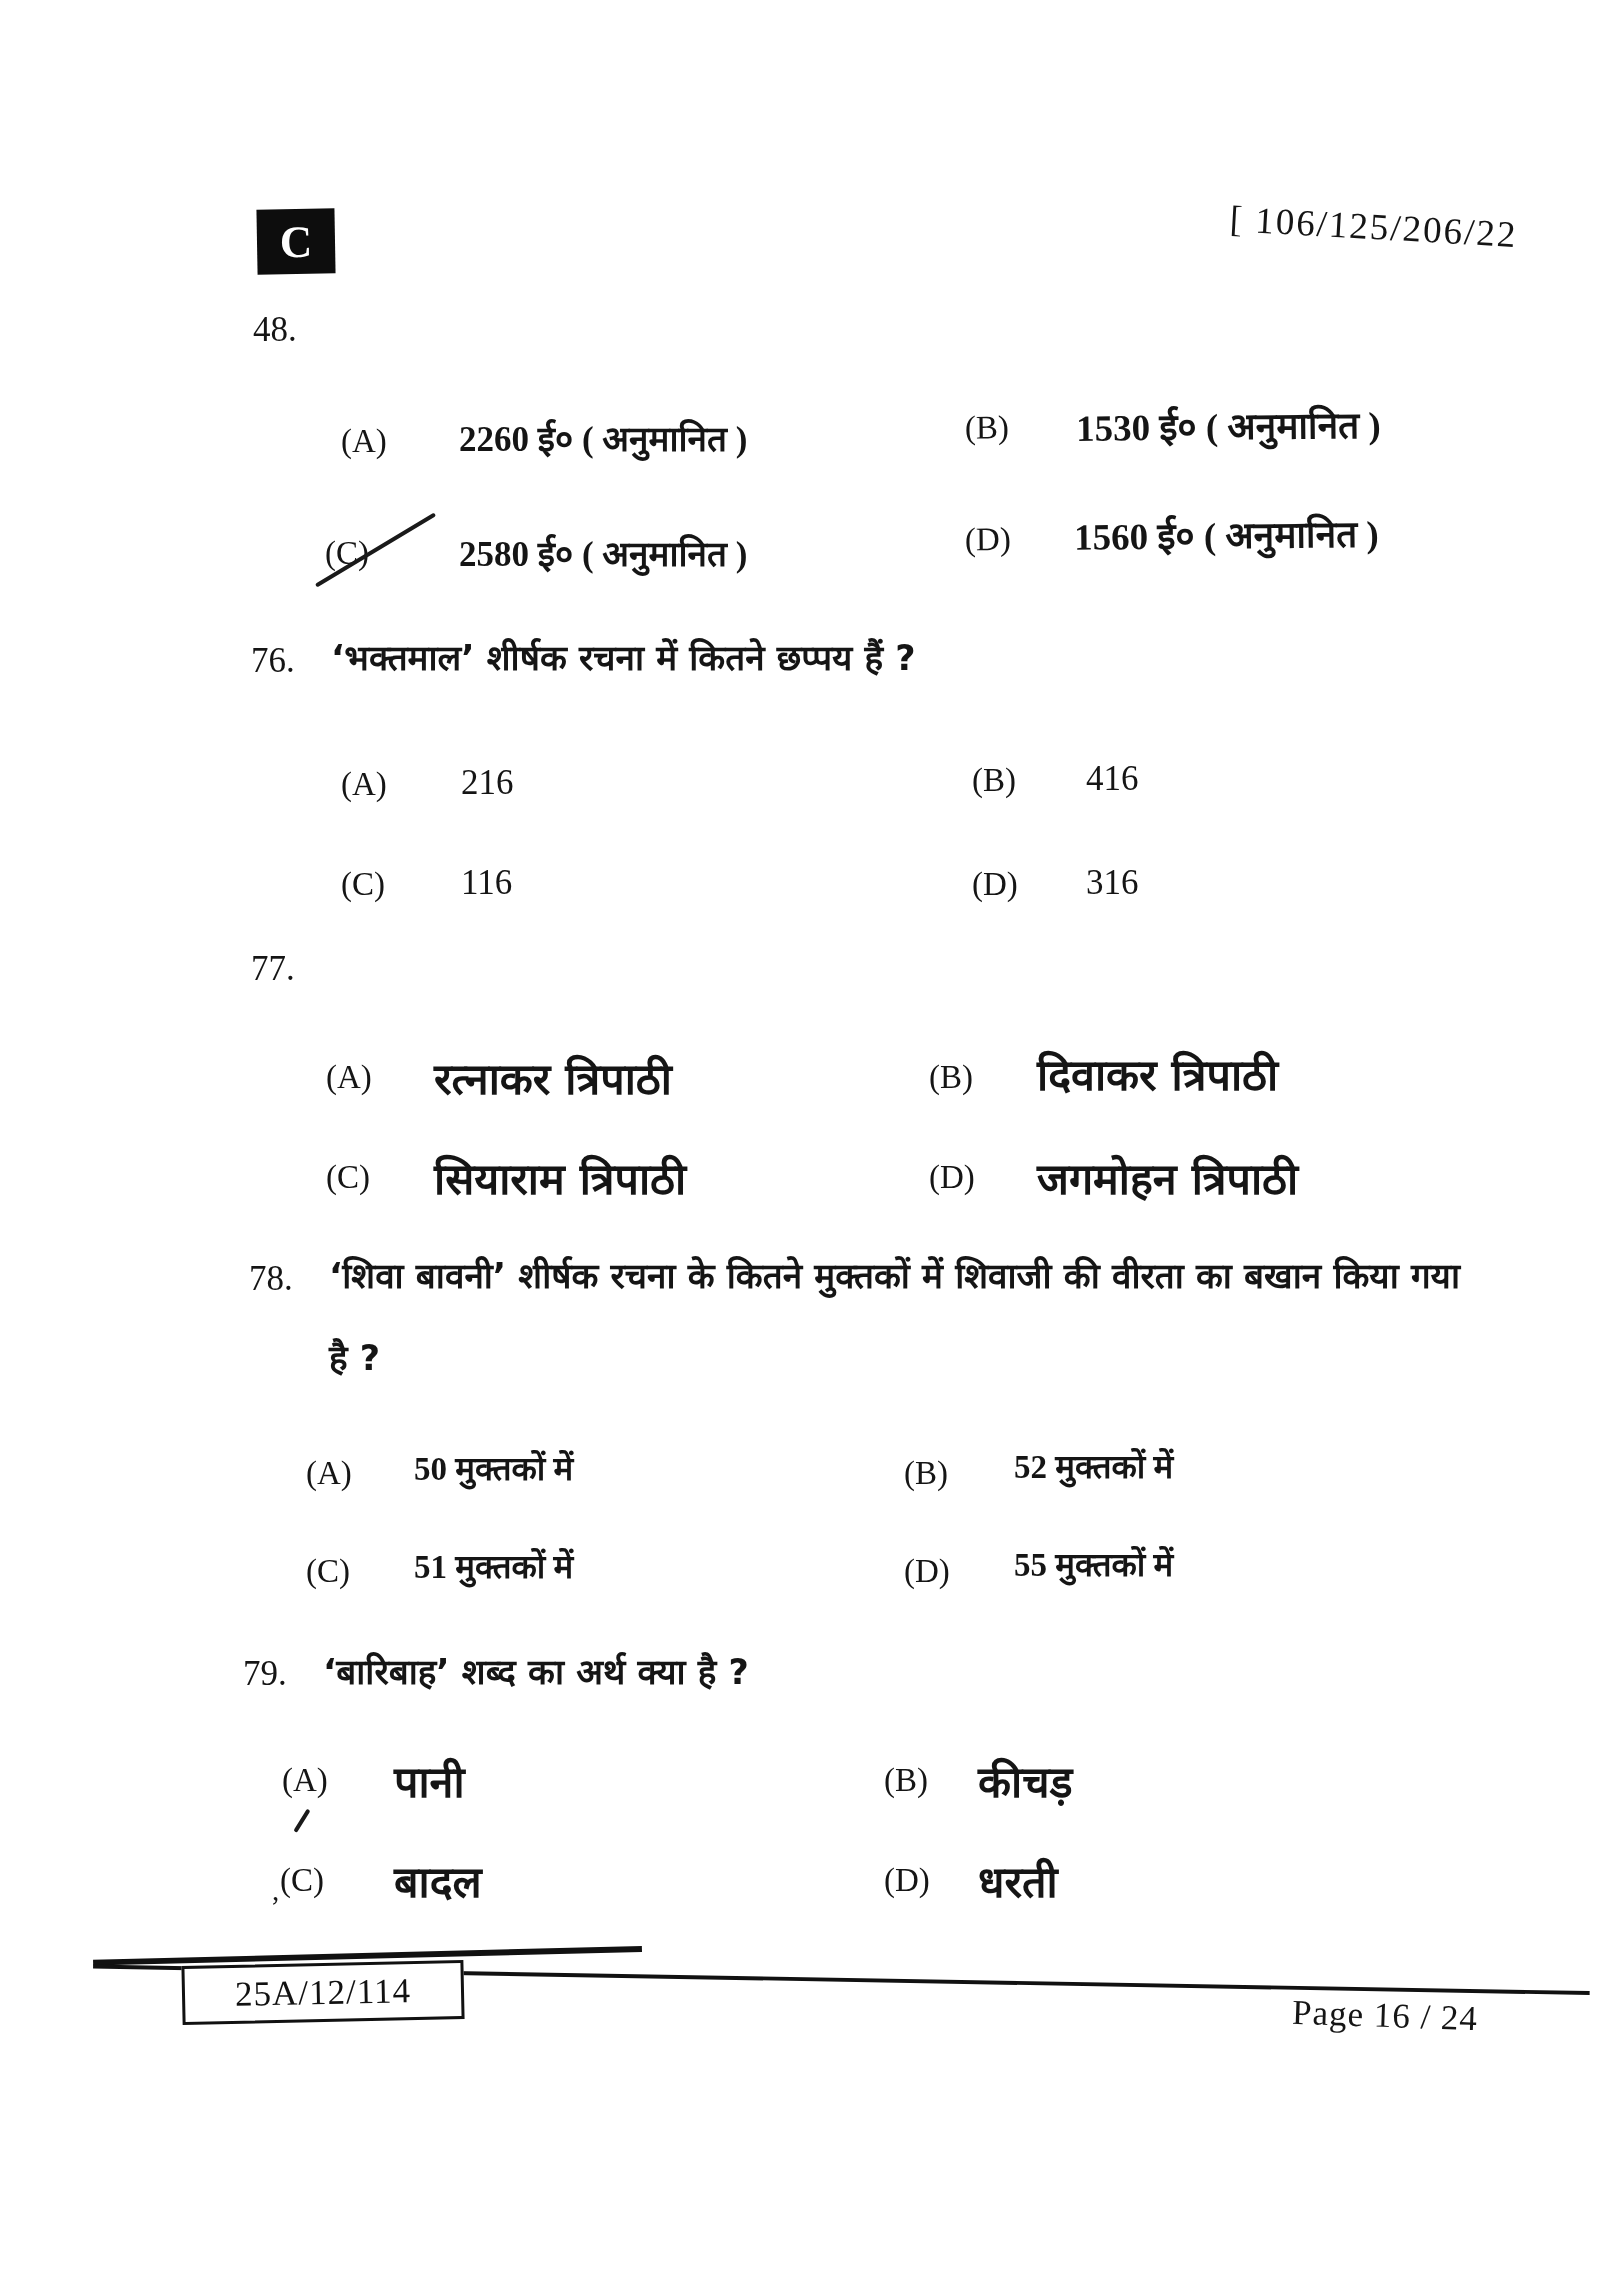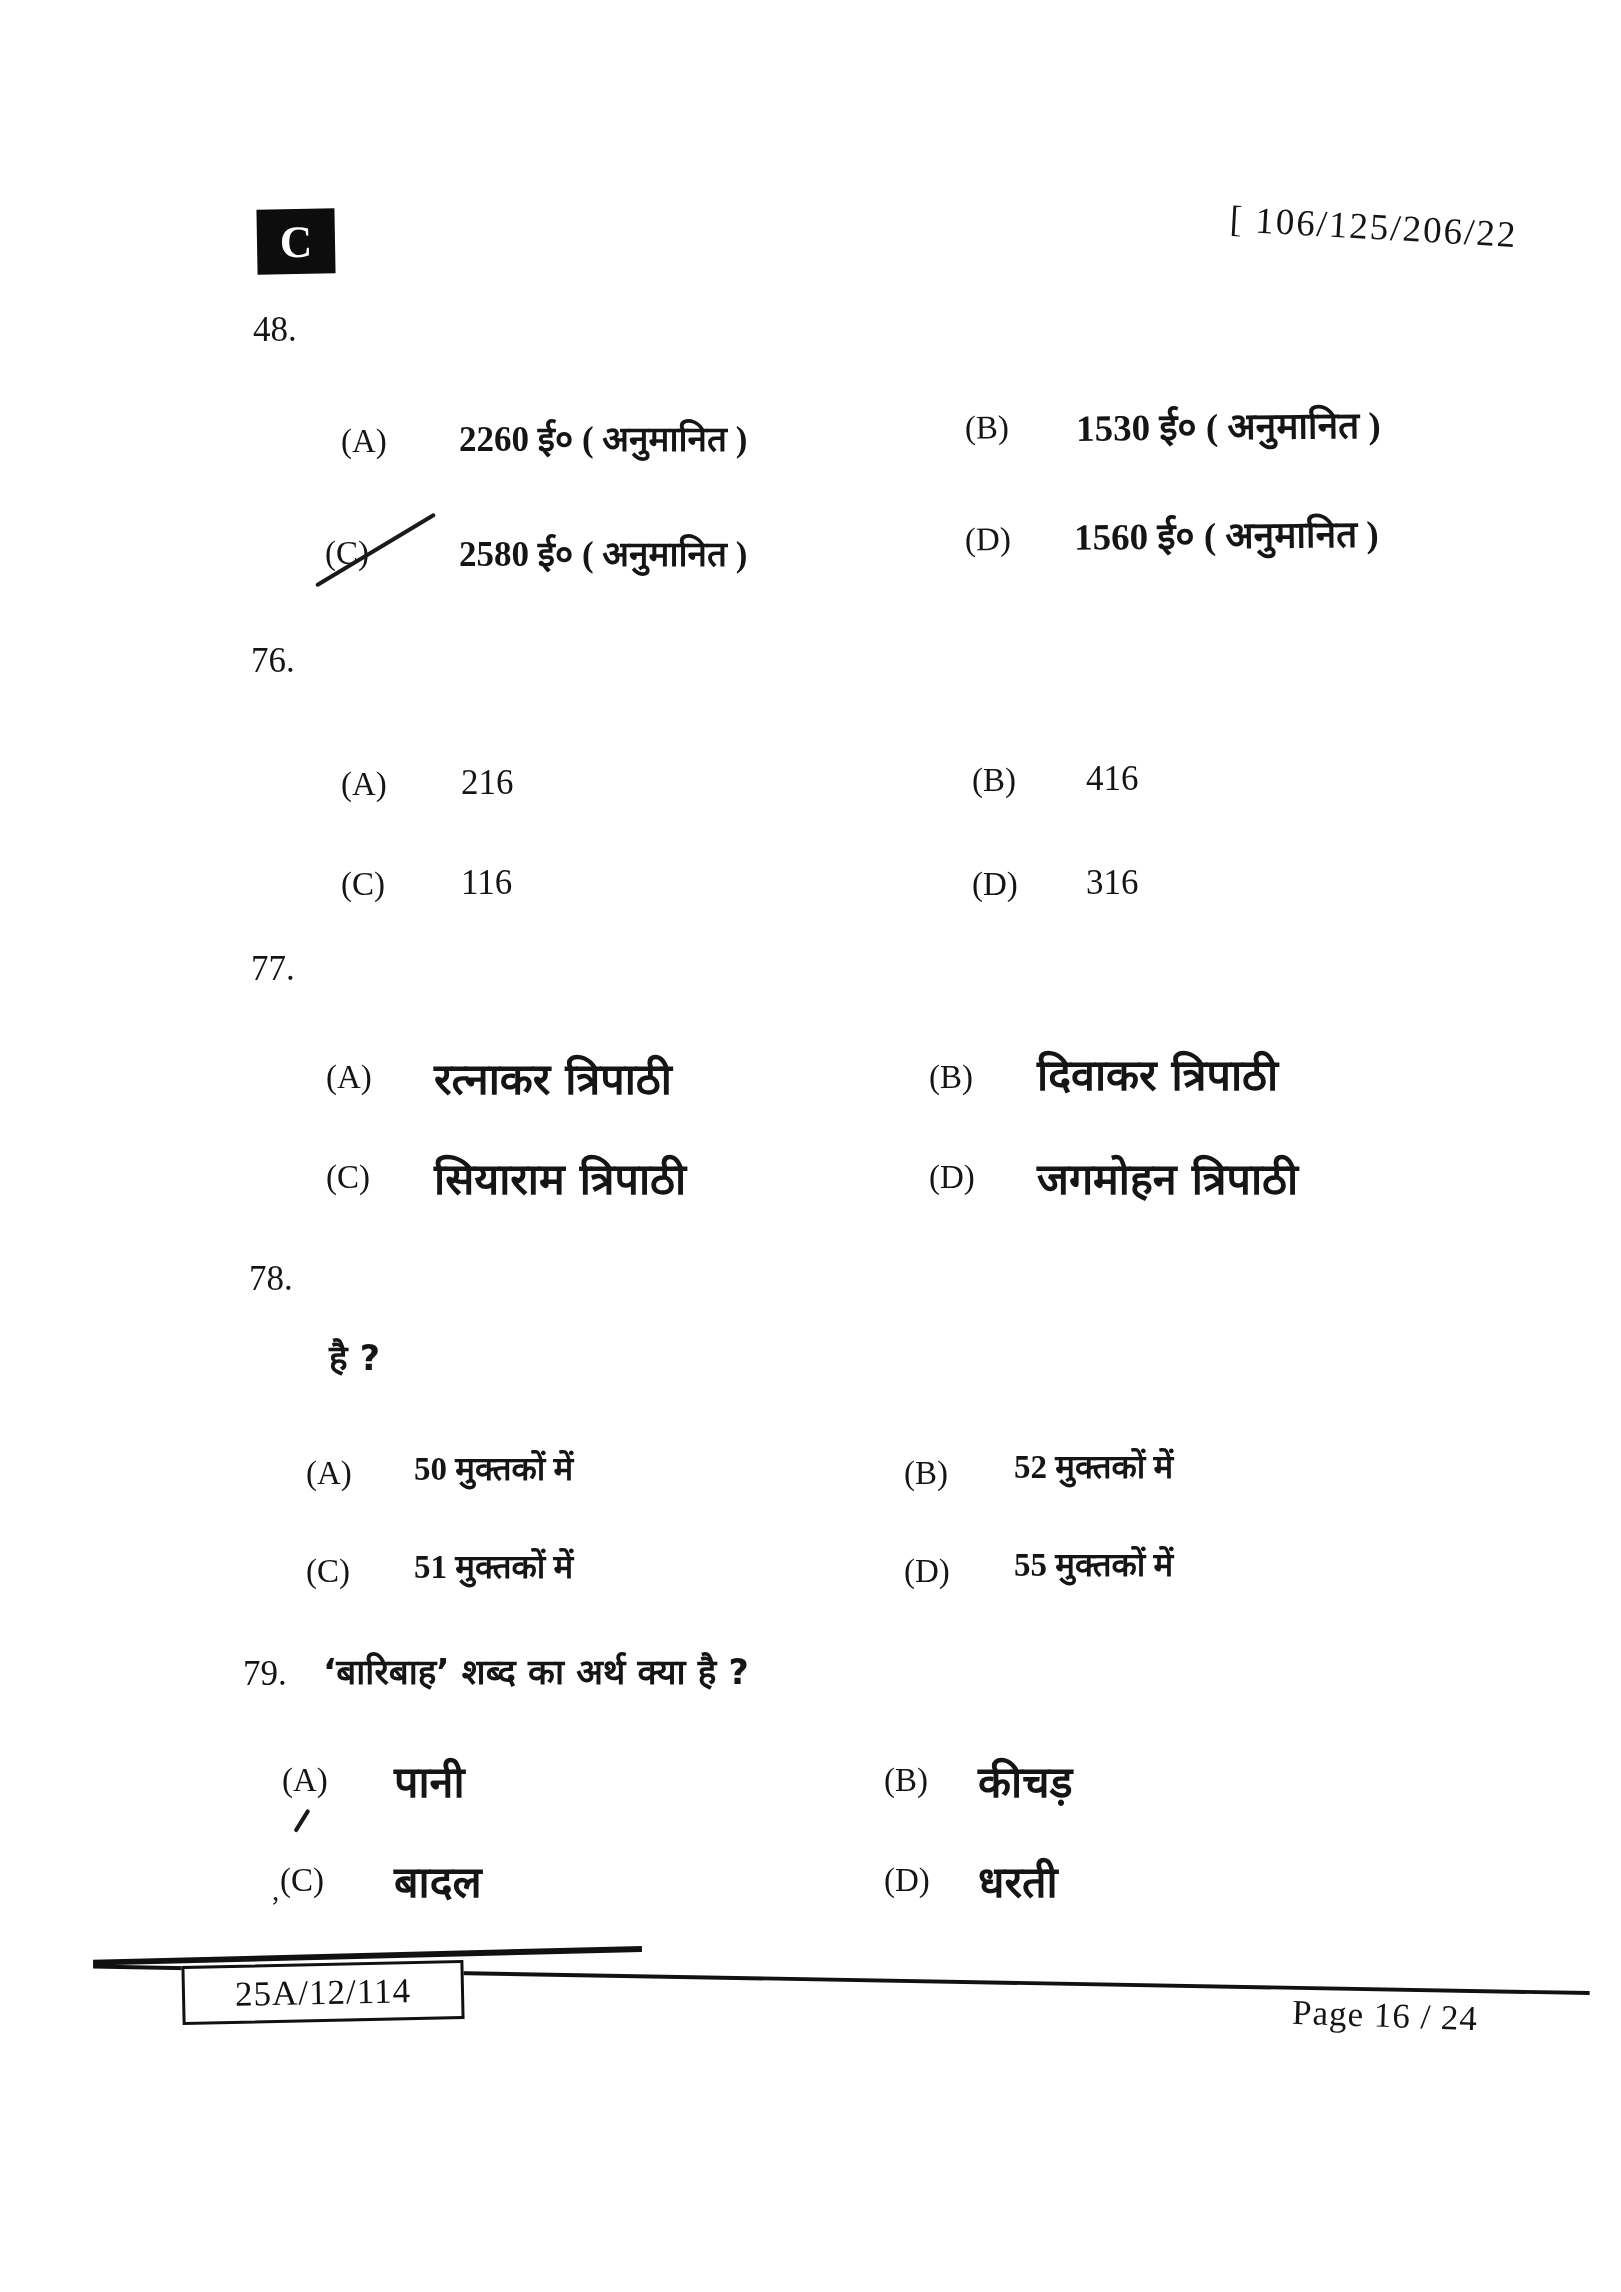--- a/index.html
+++ b/index.html
@@ -80,20 +80,21 @@
   <div class="t ser s34 raise14" style="left:965px;top:423px">(B)</div>
   <div class="t mix s38 raise14" style="left:1076px;top:420px">1530 ई० ( अनुमानित )</div>
 
   <div class="t ser s34" style="left:325px;top:535px">(C)</div>
   <div class="t mix s36" style="left:459px;top:535px">2580 ई० ( अनुमानित )</div>
   <div class="strike"></div>
   <div class="t ser s34 raise8" style="left:965px;top:529px">(D)</div>
   <div class="t mix s38 raise8" style="left:1074px;top:523px">1560 ई० ( अनुमानित )</div>
 
   <div class="t ser s36" style="left:251px;top:641px">76.</div>
+  <div class="t dev d36" style="left:331px;top:637px">‘भक्तमाल’ शीर्षक रचना में कितने छप्पय हैं ?</div>
 
   <div class="t ser s34" style="left:341px;top:766px">(A)</div>
   <div class="t ser s36" style="left:461px;top:763px">216</div>
   <div class="t ser s34 raise4" style="left:972px;top:766px">(B)</div>
   <div class="t ser s36 raise4" style="left:1086px;top:763px">416</div>
 
   <div class="t ser s34" style="left:341px;top:866px">(C)</div>
   <div class="t ser s36" style="left:461px;top:863px">116</div>
   <div class="t ser s34" style="left:972px;top:866px">(D)</div>
   <div class="t ser s36" style="left:1086px;top:863px">316</div>
@@ -104,20 +105,21 @@
   <div class="t dev d34" style="left:434px;top:1053px">रत्नाकर त्रिपाठी</div>
   <div class="t ser s34" style="left:929px;top:1059px">(B)</div>
   <div class="t dev d34 raise4" style="left:1037px;top:1053px">दिवाकर त्रिपाठी</div>
 
   <div class="t ser s34" style="left:326px;top:1159px">(C)</div>
   <div class="t dev d34" style="left:434px;top:1153px">सियाराम त्रिपाठी</div>
   <div class="t ser s34" style="left:929px;top:1159px">(D)</div>
   <div class="t dev d34" style="left:1037px;top:1153px">जगमोहन त्रिपाठी</div>
 
   <div class="t ser s36" style="left:249px;top:1259px">78.</div>
+  <div class="t dev d36" style="left:329px;top:1255px">‘शिवा बावनी’ शीर्षक रचना के कितने मुक्तकों में शिवाजी की वीरता का बखान किया गया</div>
   <div class="t dev d36" style="left:329px;top:1337px">है ?</div>
 
   <div class="t ser s34" style="left:306px;top:1455px">(A)</div>
   <div class="t mix s34" style="left:414px;top:1451px">50 मुक्तकों में</div>
   <div class="t ser s34" style="left:904px;top:1455px">(B)</div>
   <div class="t mix s34" style="left:1014px;top:1449px">52 मुक्तकों में</div>
 
   <div class="t ser s34" style="left:306px;top:1553px">(C)</div>
   <div class="t mix s34" style="left:414px;top:1549px">51 मुक्तकों में</div>
   <div class="t ser s34" style="left:904px;top:1553px">(D)</div>

